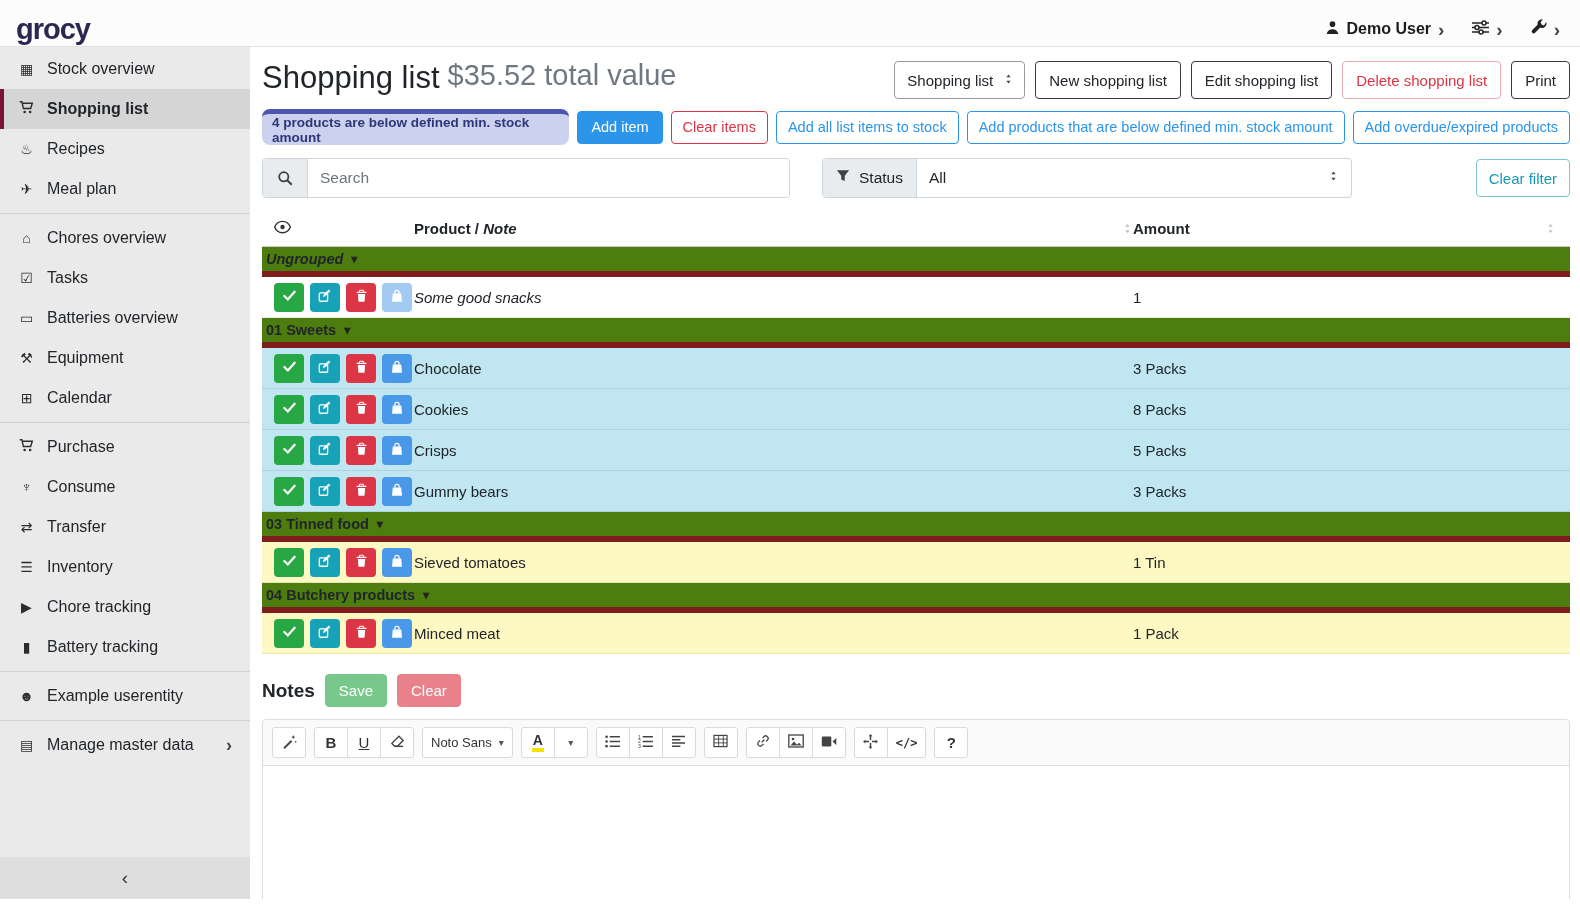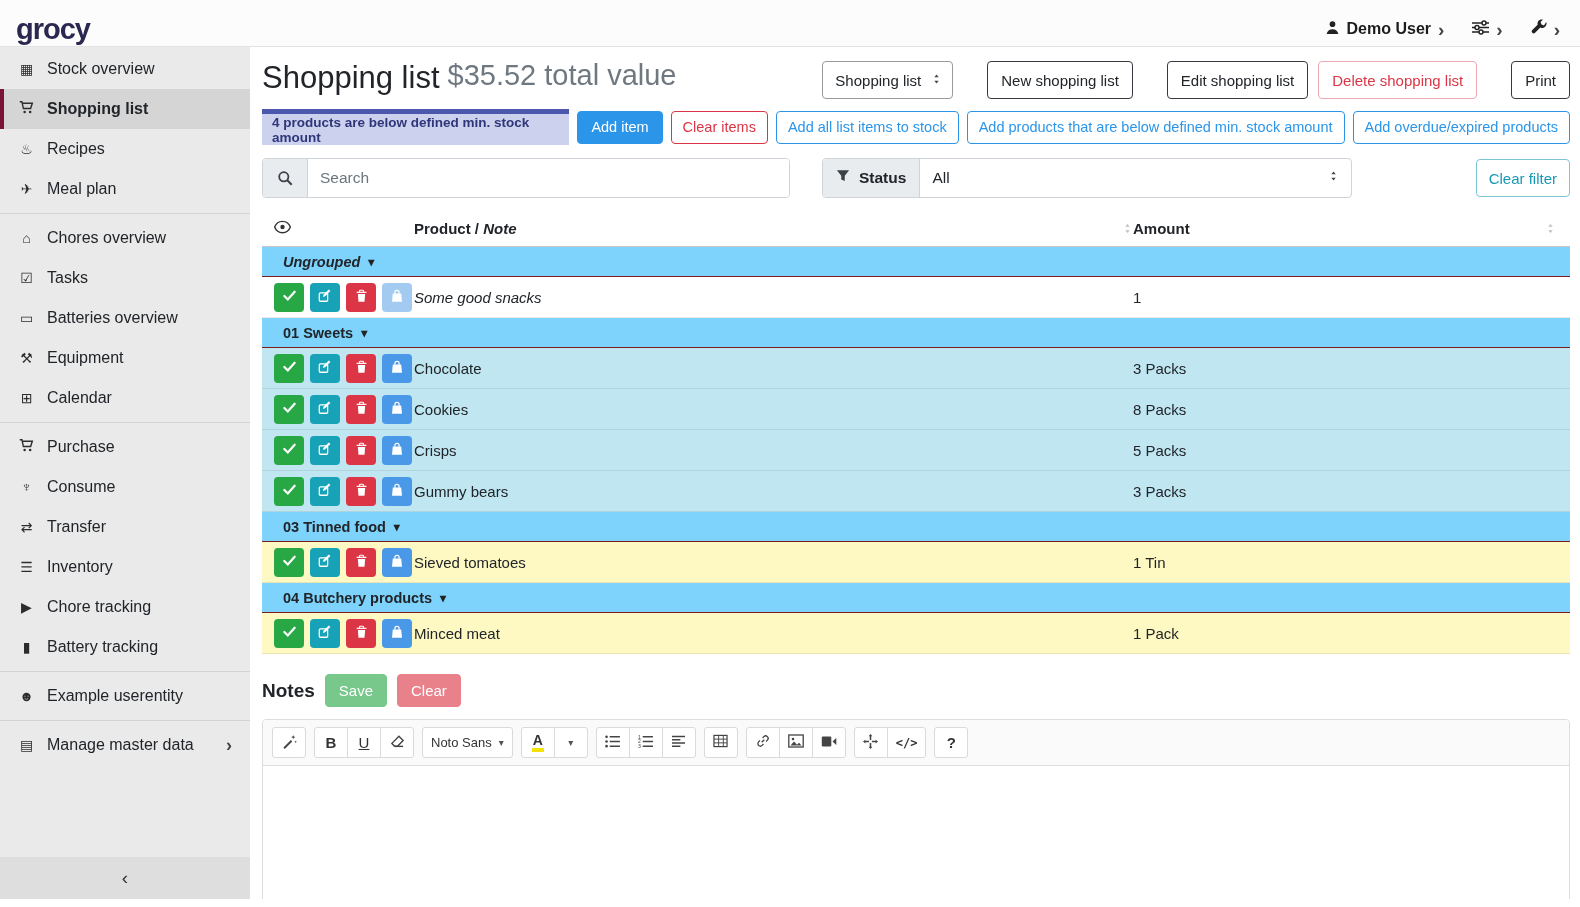--- a/index.html
+++ b/index.html
@@ -27,50 +27,50 @@
 
   
   .content { flex:1; background:#fff; padding:10px 10px 0 12px; overflow:hidden; }
 
   .page-head { display:flex; align-items:flex-start; margin:2px 0 10px; }
   .page-title { font-size:31px; font-weight:500; color:#212529; line-height:38px; }
   .page-subtitle { font-size:29px; font-weight:400; color:#6f7880; margin-left:8px; }
   .head-ctrls { margin-left:auto; display:flex; gap:10px; align-items:center; margin-top:2px; }
   .fake-select { height:38px; border:1px solid #9a9a9a; border-radius:4px; background:#fff; display:flex; align-items:center; gap:10px; padding:0 10px 0 12px; font-size:15px; cursor:pointer; }
   .btn { display:inline-flex; align-items:center; justify-content:center; border-radius:4px; font-size:15px; cursor:pointer; background:#fff; border:1px solid transparent; white-space:nowrap; }
-  .btn-outline-dark { border-color:#343a40; color:#212529; height:38px; padding:17px 13px;margin-left:24px; }
+  .btn-outline-dark { border-color:#343a40; color:#212529; height:38px; padding:17px 13px; }
   .btn-outline-danger-soft { border-color:#eeaab2; color:#dc3545; height:38px; padding:0 13px; }
 
   
   .alert-row { display:flex; align-items:center; gap:8px; margin:4px 0 13px; }
-  .min-alert { width:352px; height:36px; border-top:5px solid #4b57ad; background:#ccd2ee; color:#2f3679; font-size:13.5px; font-weight:700; display:flex; align-items:center; padding:0 10px; }
+  .min-alert { width:352px; height:36px; border-top:5px solid #4b57ad; background:#ccd2ee; color:#2f3679; font-size:13.5px; font-weight:700; display:flex; align-items:center; padding:0 10px;border-radius:8px; }
   .btn-solid-blue { background:#2b95e9; border-color:#2b95e9; color:#fff; height:33px; padding:0 13px; font-size:14.5px; }
   .btn-outline-red { border-color:#dc3545; color:#dc3545; height:33px; padding:0 11px; font-size:14.5px; }
   .btn-outline-blue { border-color:#2b95e9; color:#2b95e9; height:33px; padding:0 11px; font-size:14.5px; }
 
   
   .filter-row { display:flex; align-items:center; margin-bottom:13px; }
   .search-group { width:528px; height:40px; border:1px solid #ced4da; border-radius:4px; display:flex; overflow:hidden; background:#fff;justify-content:flex-end; }
   .search-prepend { width:45px; background:#e9ecef; border-right:1px solid #ced4da; display:flex; align-items:center; justify-content:center; }
   .search-group input { flex:1; border:none; outline:none; padding:0 12px; font-size:15.5px; font-family:inherit; color:#495057; }
   .search-group input::placeholder { color:#6c757d; }
   .status-group { margin-left:32px; width:530px; height:40px; border:1px solid #ced4da; border-radius:4px; display:flex; overflow:hidden; background:#fff; }
-  .status-prepend { display:flex; align-items:center; gap:9px; padding:0 13px; background:#e9ecef; border-right:1px solid #ced4da; font-size:15.5px; color:#212529;font-weight:bold; }
+  .status-prepend { display:flex; align-items:center; gap:9px; padding:0 13px; background:#e9ecef; border-right:1px solid #ced4da; font-size:15.5px; color:#212529; }
   .status-select { flex:1; display:flex; align-items:center; padding:0 12px; font-size:15.5px; cursor:pointer; }
   .status-select .ud { margin-left:auto; }
   .btn-clear-filter { margin-left:auto; border-color:#7cc5d6; color:#1798b4; height:38px; padding:0 12px; }
 
   
   .thead { display:flex; align-items:center; height:36px; border-bottom:1px solid #c9c9c9; }
   .col-actions { width:152px; padding-left:12px; display:flex; align-items:center; gap:6px; }
   .col-product { flex:1; display:flex; align-items:center; font-size:15px; }
   .col-amount { width:437px; display:flex; align-items:center; font-size:15px; padding-right:14px; }
   .th-b { font-weight:700; }
   .sort { margin-left:auto; display:flex; align-items:center; cursor:pointer; }
-  .group-row { height:30px; background:#7dd3fc; border-bottom:1px solid #7f1d1d; display:flex; align-items:center; padding-left:21px; font-size:14.5px; font-weight:700; cursor:pointer; }
+  .group-row { height:30px; background:#4d7c0f; border-bottom:6px solid #7f1d1d; display:flex; align-items:center; padding-left:4px; font-size:14.5px; font-weight:700; cursor:pointer; }
   .group-row.italic .gname { font-style:italic; font-weight:600; }
   .group-row .caret { margin-left:8px; font-size:12px; color:#222; }
   .data-row { display:flex; align-items:center; height:41px; border-bottom:1px solid rgba(0,0,0,.08); background:#fff; }
   .data-row.v-info { background:#bfe6f1;justify-content:flex-end; }
   .data-row.v-gray { background:#fef9c3; }
   .actions { width:152px; padding-left:12px; display:flex; gap:6px; }
   .abtn { width:30px; height:29px; border:none; border-radius:4px; display:flex; align-items:center; justify-content:center; cursor:pointer; padding:0; }
   .abtn.done { background:#28a745; }
   .abtn.edit { background:#17a2b8; }
   .abtn.del  { background:#dc3545; }

